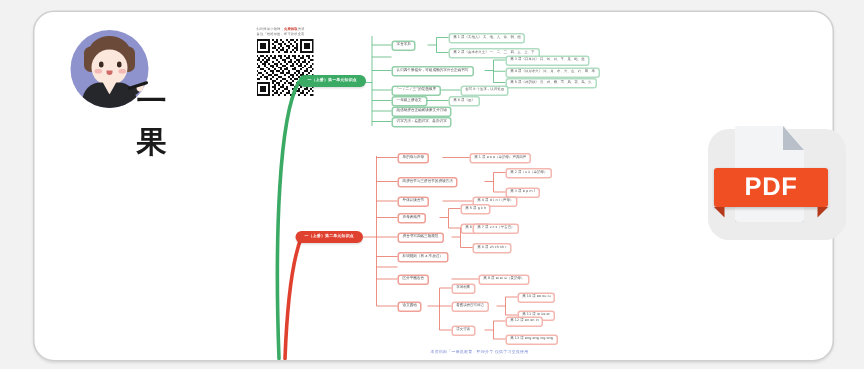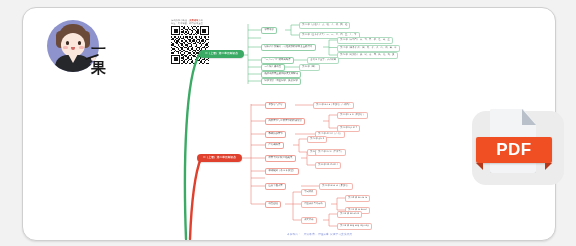--- a/index.html
+++ b/index.html
@@ -33,21 +33,21 @@
   .av-eye.l{left:19px;} .av-eye.r{left:31px;}
   .av-blush{position:absolute;top:26px;width:5px;height:3px;border-radius:3px;background:#f3b0ae;opacity:.85;}
   .av-blush.l{left:16px;} .av-blush.r{left:32px;}
   .av-mouth{position:absolute;left:24px;top:27px;width:4px;height:3px;border-radius:0 0 4px 4px;background:#d06a66;}
   .av-body{position:absolute;left:8px;top:35px;width:36px;height:20px;border-radius:12px 12px 0 0;background:#26272b;}
   .av-collar{position:absolute;left:21px;top:34px;width:10px;height:9px;background:#fbe7dc;
              clip-path:polygon(0 0,100% 0,50% 100%);}
   .av-arm{position:absolute;left:30px;top:40px;width:16px;height:5px;background:#26272b;transform:rotate(-22deg);border-radius:3px;}
   .av-hand{position:absolute;left:44px;top:36px;width:5px;height:5px;border-radius:3px;background:#fbe7dc;}
   .av-name{
-    position:absolute;left:44px;top:20px;font-size:15px;font-weight:700;color:#1a1a1a;
+    position:absolute;left:44px;top:34px;font-size:20px;font-weight:700;color:#1a1a1a;
     font-family:"DejaVu Sans","Liberation Sans",sans-serif;letter-spacing:-1px;
   }
   .av-stroke{position:absolute;left:38px;top:36px;width:14px;height:2px;background:#1a1a1a;transform:rotate(-18deg);border-radius:1px;}
 
   
   .qr-block{position:absolute;left:148px;top:11px;width:40px;}
   .qr-caption{font-size:2.2px;line-height:3px;color:#777;letter-spacing:.1px;word-break:break-all;}
   .qr-caption .hl{color:#d24b3e;font-weight:700;}
   .qr-img{margin-top:1px;width:38px;height:38px;display:block;}
 
@@ -75,21 +75,21 @@
   }
   .lv2.r{border-color:rgba(224,65,47,.5);}
   
   .lv3{
     border:.5px solid rgba(58,170,100,.4);border-radius:2px;background:#fff;
     padding:1.2px 2.2px;font-size:2.3px;color:#555;
   }
   .lv3.r{border-color:rgba(224,65,47,.38);}
 
   
-  .pdf{position:absolute;left:472px;top:105px;width:98px;height:86px;}
+  .pdf{position:absolute;left:472px;top:80px;width:98px;height:86px;}
   .pdf .halo{position:absolute;left:0;top:6px;width:92px;height:74px;border-radius:14px;background:#ececec;}
   .pdf .sheet{
     position:absolute;left:18px;top:4px;width:46px;height:64px;background:#f3f4f6;
     border-radius:2px;box-shadow:0 1px 2px rgba(0,0,0,.13);
     clip-path:polygon(0 0,72% 0,100% 24%,100% 100%,0 100%);
   }
   .pdf .fold{position:absolute;left:50px;top:4px;width:14px;height:16px;background:#b9c0c9;
     clip-path:polygon(0 0,100% 100%,0 100%);}
   .pdf .ribbon{
     position:absolute;left:4px;top:32px;width:76px;height:26px;background:#f04e23;border-radius:2px;

